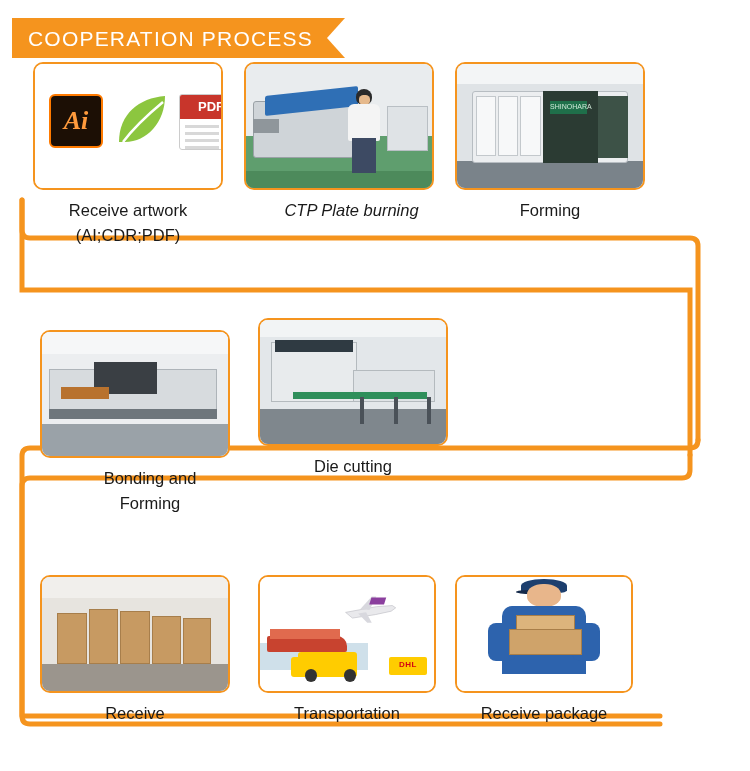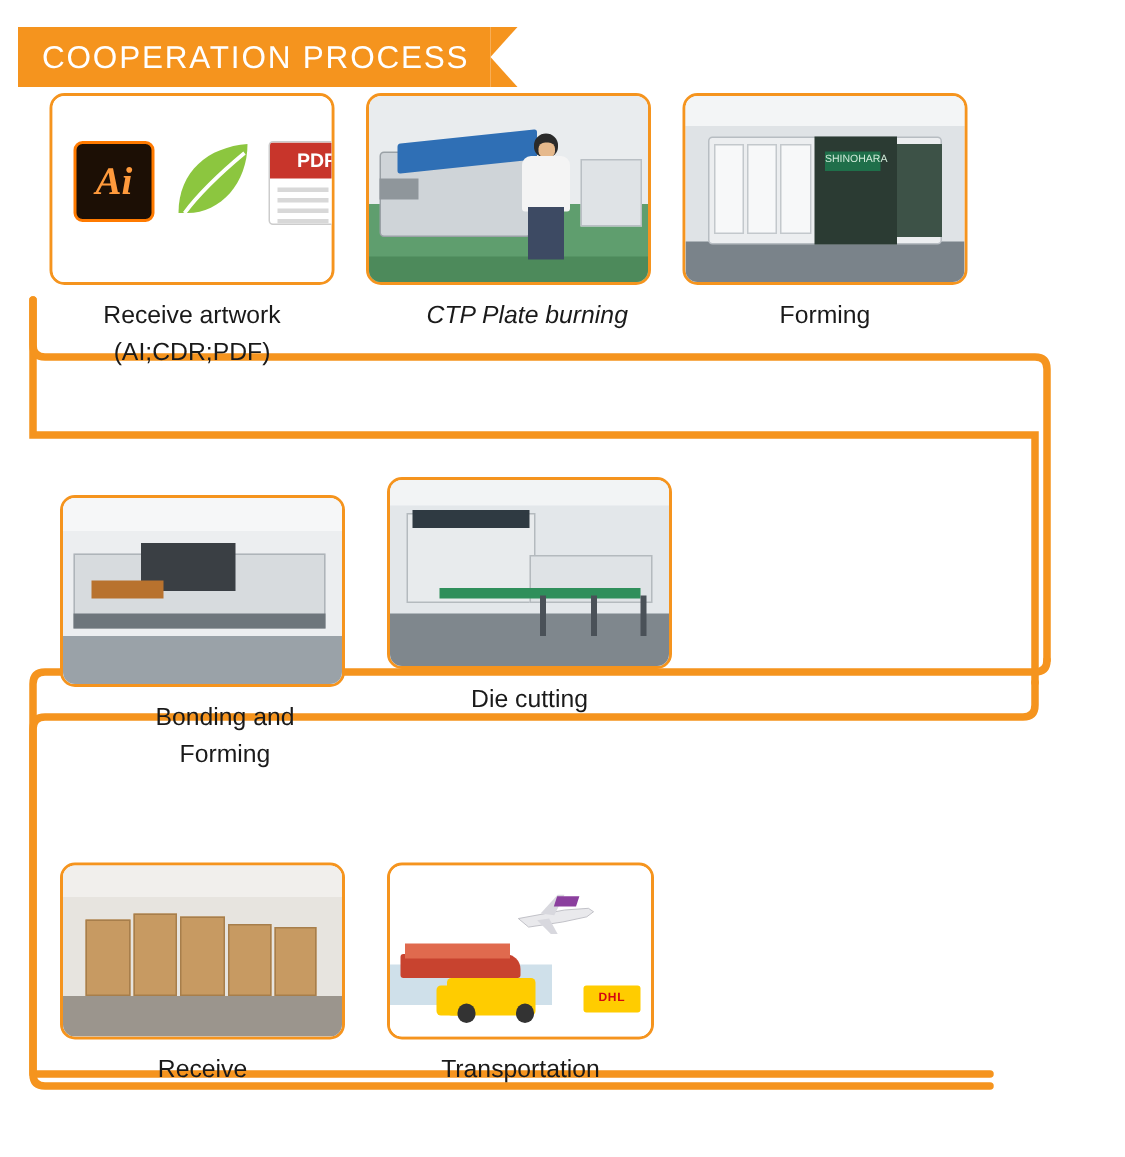--- a/index.html
+++ b/index.html
@@ -325,14 +325,30 @@
         <div class="tr-wheel" style="left:26%;"></div>
         <div class="tr-wheel" style="left:48%;"></div>
         <div class="tr-dhl">
           <span>DHL</span>
         </div>
       </div>
     </div>
     <div class="caption">Transportation</div>
   </div>
 
+  <div class="cell" style="left:455px; top:575px; width:178px;">
+    <div class="thumb" style="width:178px; height:118px;">
+      <div class="ph">
+        <div class="rp-bg"></div>
+        <div class="rp-cap"></div>
+        <div class="rp-cap-brim"></div>
+        <div class="rp-head"></div>
+        <div class="rp-body"></div>
+        <div class="rp-arm-l"></div>
+        <div class="rp-arm-r"></div>
+        <div class="rp-box2"></div>
+        <div class="rp-box1"></div>
+      </div>
+    </div>
+    <div class="caption">Receive package</div>
+  </div>
 
 </div>
 
 </body></html>

